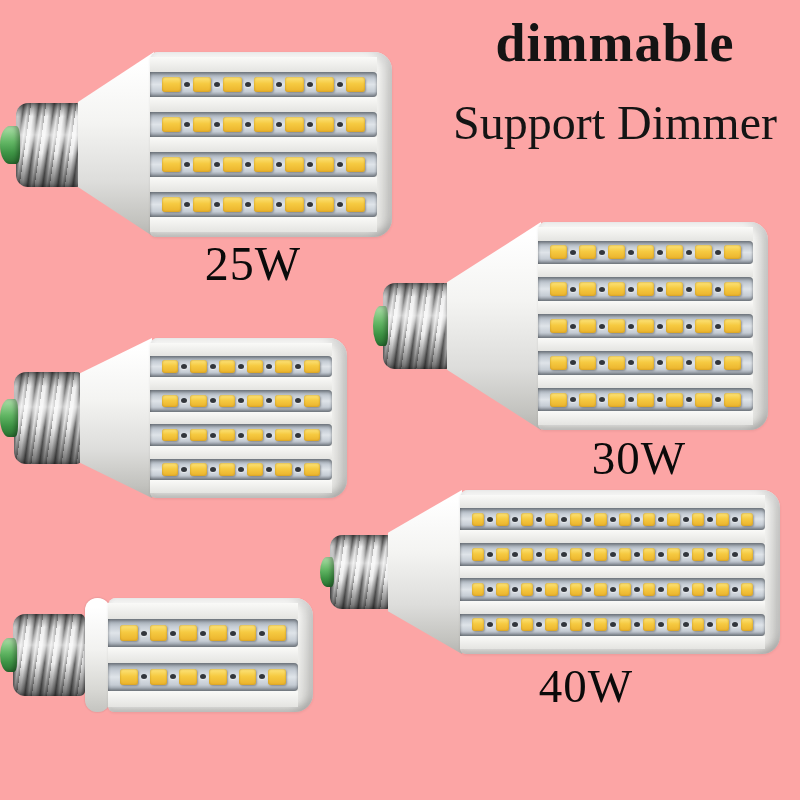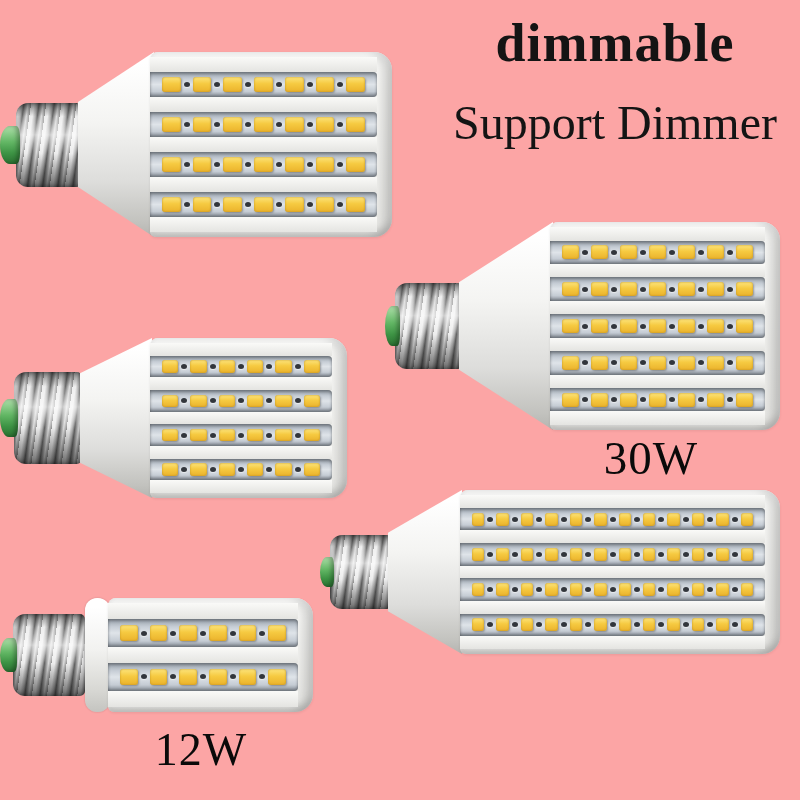--- a/index.html
+++ b/index.html
@@ -167,22 +167,23 @@
           <div class="chip"></div>
           <div class="dot"></div>
           <div class="chip"></div>
           <div class="dot"></div>
           <div class="chip"></div>
           <div class="dot"></div>
           <div class="chip"></div>
         </div>
         <div class="band"></div>
       </div>
+      <div class="wattage" style="left: 253px; top: 184px; font-size: 48px;">25W</div>
     </div>
-    <div class="bulb" style="left: 385px; top: 222px; width: 395px; height: 208px; text-decoration: underline;">
+    <div class="bulb" style="left: 373px; top: 222px; width: 395px; height: 208px; text-decoration: underline;">
       <div class="screw" style="left: 10px; top: 61px; width: 68px; height: 86px;"></div>
       <div class="tip" style="left: 0px; top: 84px; width: 15px; height: 40px;"></div>
       <div class="cone" style="left: 74px; top: 0px; width: 94px; height: 208px; clip-path: polygon(0px 29%, 100% 0px, 100% 100%, 0px 71%);"></div>
       <div class="body" style="left: 165px; top: 0px; width: 230px; height: 208px;">
         <div class="band"></div>
         <div class="strip">
           <div class="chip"></div>
           <div class="dot"></div>
           <div class="chip"></div>
           <div class="dot"></div>
@@ -432,20 +433,21 @@
           <div class="chip"></div>
           <div class="dot"></div>
           <div class="chip"></div>
           <div class="dot"></div>
           <div class="chip"></div>
           <div class="dot"></div>
           <div class="chip"></div>
         </div>
         <div class="band"></div>
       </div>
+      <div class="wattage" style="left: 266px; top: 169px; font-size: 47px;">40W</div>
     </div>
     <div class="bulb" style="left: 0px; top: 598px; width: 313px; height: 114px;">
       <div class="screw" style="left: 13px; top: 16px; width: 72px; height: 82px;"></div>
       <div class="tip" style="left: 0px; top: 40px; width: 17px; height: 34px;"></div>
       <div class="collar" style="left: 85px; top: 0px; width: 25px; height: 114px;"></div>
       <div class="body" style="left: 108px; top: 0px; width: 205px; height: 114px;">
         <div class="band"></div>
         <div class="strip">
           <div class="chip"></div>
           <div class="dot"></div>
@@ -468,15 +470,14 @@
           <div class="chip"></div>
           <div class="dot"></div>
           <div class="chip"></div>
           <div class="dot"></div>
           <div class="chip"></div>
           <div class="dot"></div>
           <div class="chip"></div>
         </div>
         <div class="band"></div>
       </div>
-      <div class="wattage" style="left: 201px; top: 125px; font-size: 46px;">12W</div>
     </div>
   </div>
 
 </body></html>

